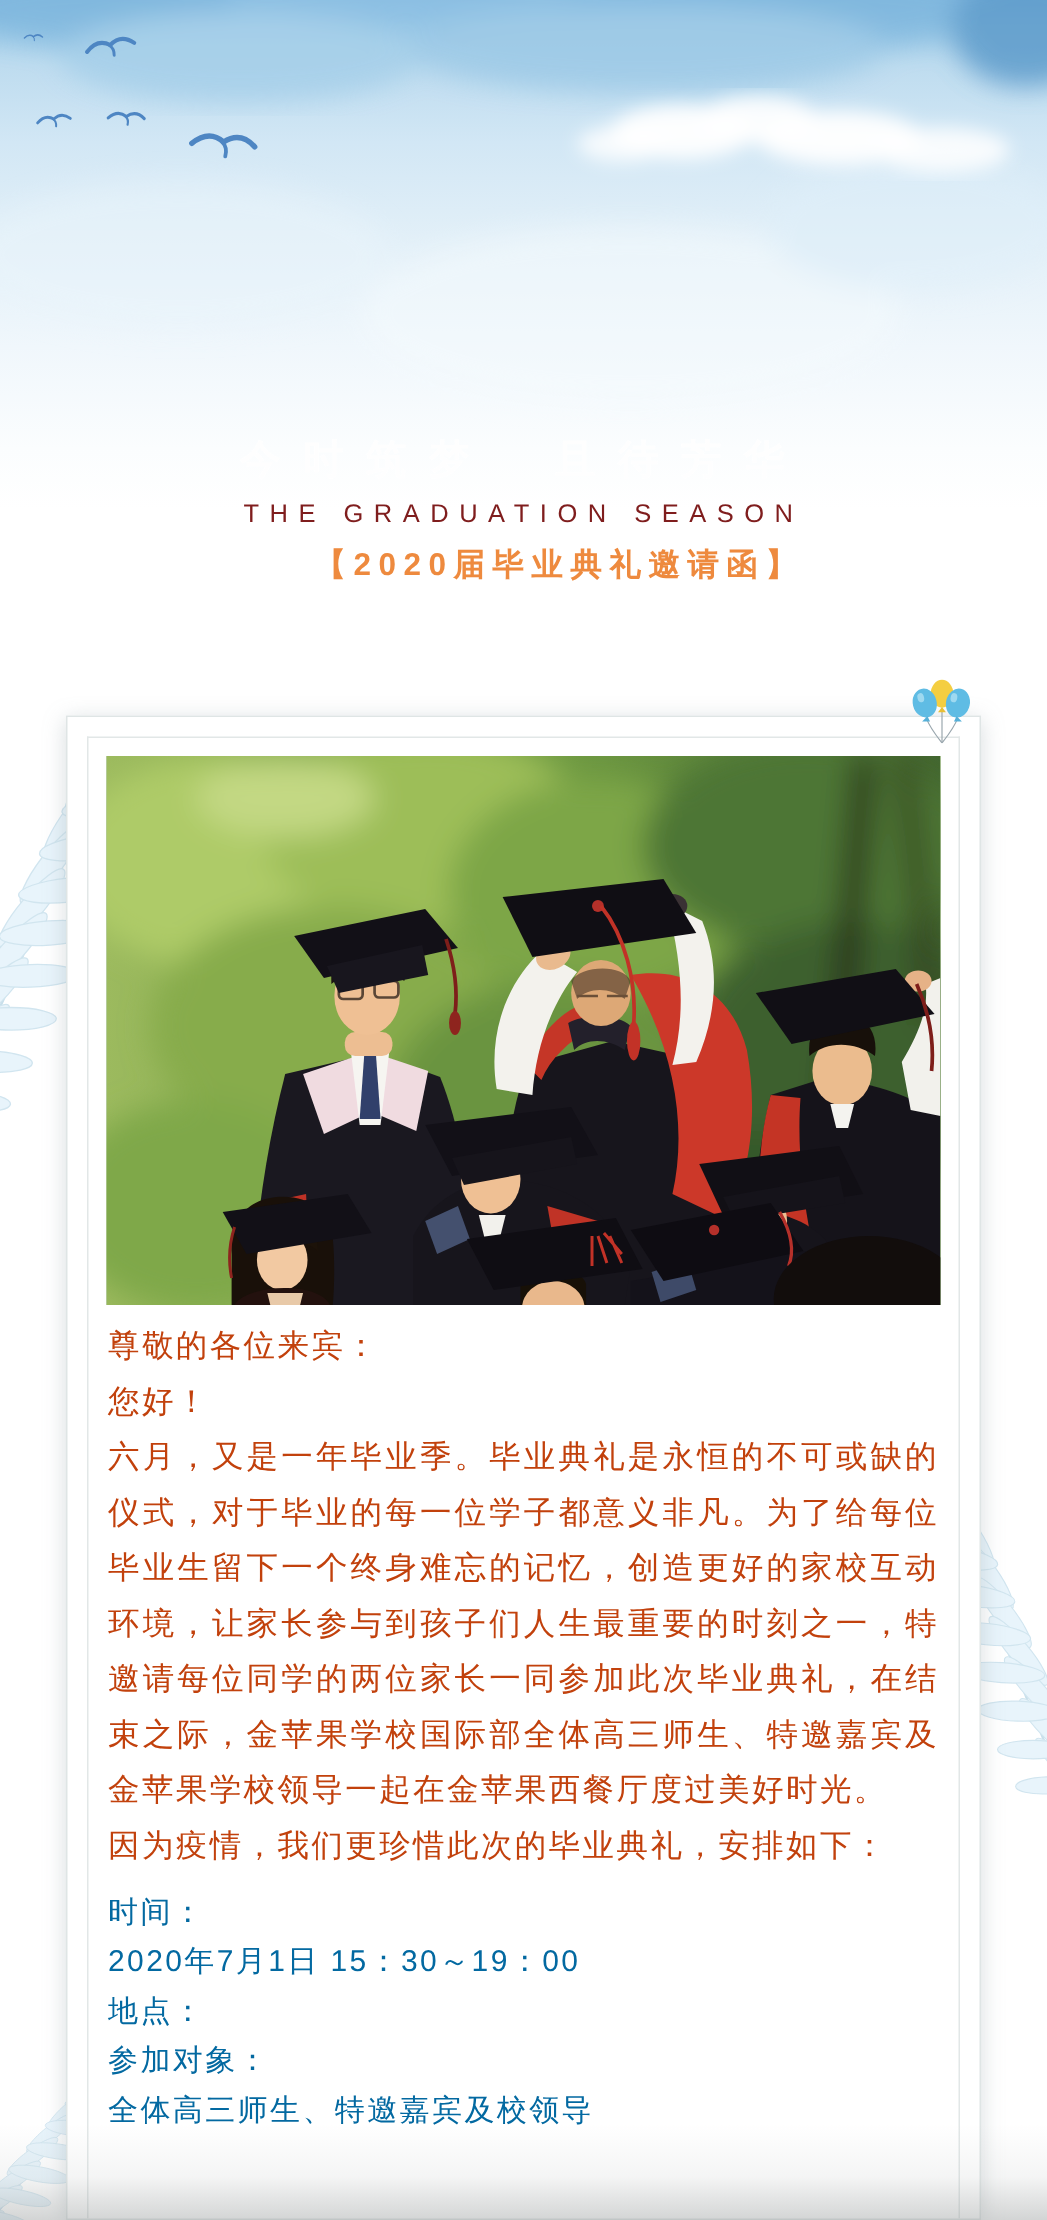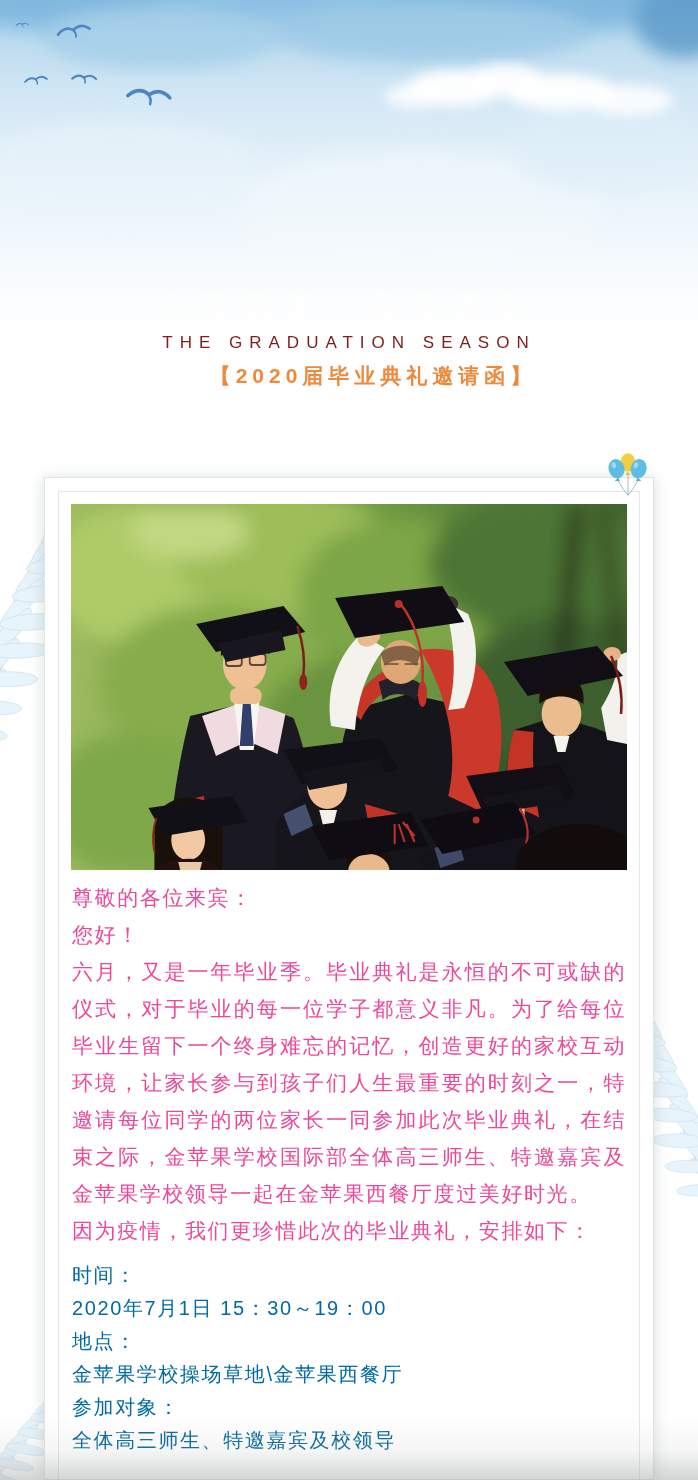--- a/index.html
+++ b/index.html
@@ -42,21 +42,21 @@
   }
   .card-inner{
     position:absolute;left:13px;right:13px;top:13px;bottom:0;
     border:1px solid #E2E7E7;border-bottom:none;box-sizing:border-box;
   }
   .photo-wrap{margin:12px 12px 0 12px;height:366px;overflow:hidden;background:#6F9A42;}
   .photo-wrap svg{display:block;width:100%;height:100%;}
   .corner-balloons{position:absolute;left:560px;top:-30px;width:46px;height:52px;z-index:3;}
   
   .letter{padding:9px 13px 0 13px;}
-  .body-line,.para{color:#ec4899;font-size:21px;line-height:37px;letter-spacing:1.6px;}
+  .body-line,.para{color:#c2410c;font-size:21px;line-height:37px;letter-spacing:1.6px;}
   .para{text-align:justify;}
   .schedule{margin-top:10px;}
   .sline{color:#0369a1;font-size:20px;line-height:33px;letter-spacing:1.6px;}
   
   .bottom-fade{
     position:absolute;left:0;bottom:0;width:698px;height:64px;z-index:4;pointer-events:none;
     background:linear-gradient(180deg,rgba(168,172,172,0) 0%,rgba(168,172,172,.12) 55%,rgba(150,154,154,.42) 100%);
   }
 </style>
 </head>
@@ -293,21 +293,20 @@
 
       <div class="letter">
         <div class="body-line">尊敬的各位来宾：</div>
         <div class="body-line">您好！</div>
         <div class="para">六月，又是一年毕业季。毕业典礼是永恒的不可或缺的仪式，对于毕业的每一位学子都意义非凡。为了给每位毕业生留下一个终身难忘的记忆，创造更好的家校互动环境，让家长参与到孩子们人生最重要的时刻之一，特邀请每位同学的两位家长一同参加此次毕业典礼，在结束之际，金苹果学校国际部全体高三师生、特邀嘉宾及金苹果学校领导一起在金苹果西餐厅度过美好时光。</div>
         <div class="body-line">因为疫情，我们更珍惜此次的毕业典礼，安排如下：</div>
         <div class="schedule">
           <div class="sline">时间：</div>
           <div class="sline">2020年7月1日 15：30～19：00</div>
           <div class="sline">地点：</div>
-          <div class="sline">金苹果学校操场草地\金苹果西餐厅</div>
           <div class="sline">参加对象：</div>
           <div class="sline">全体高三师生、特邀嘉宾及校领导</div>
         </div>
 
       </div>
 
     </div>
   </div>
 
   <div class="bottom-fade"></div>

